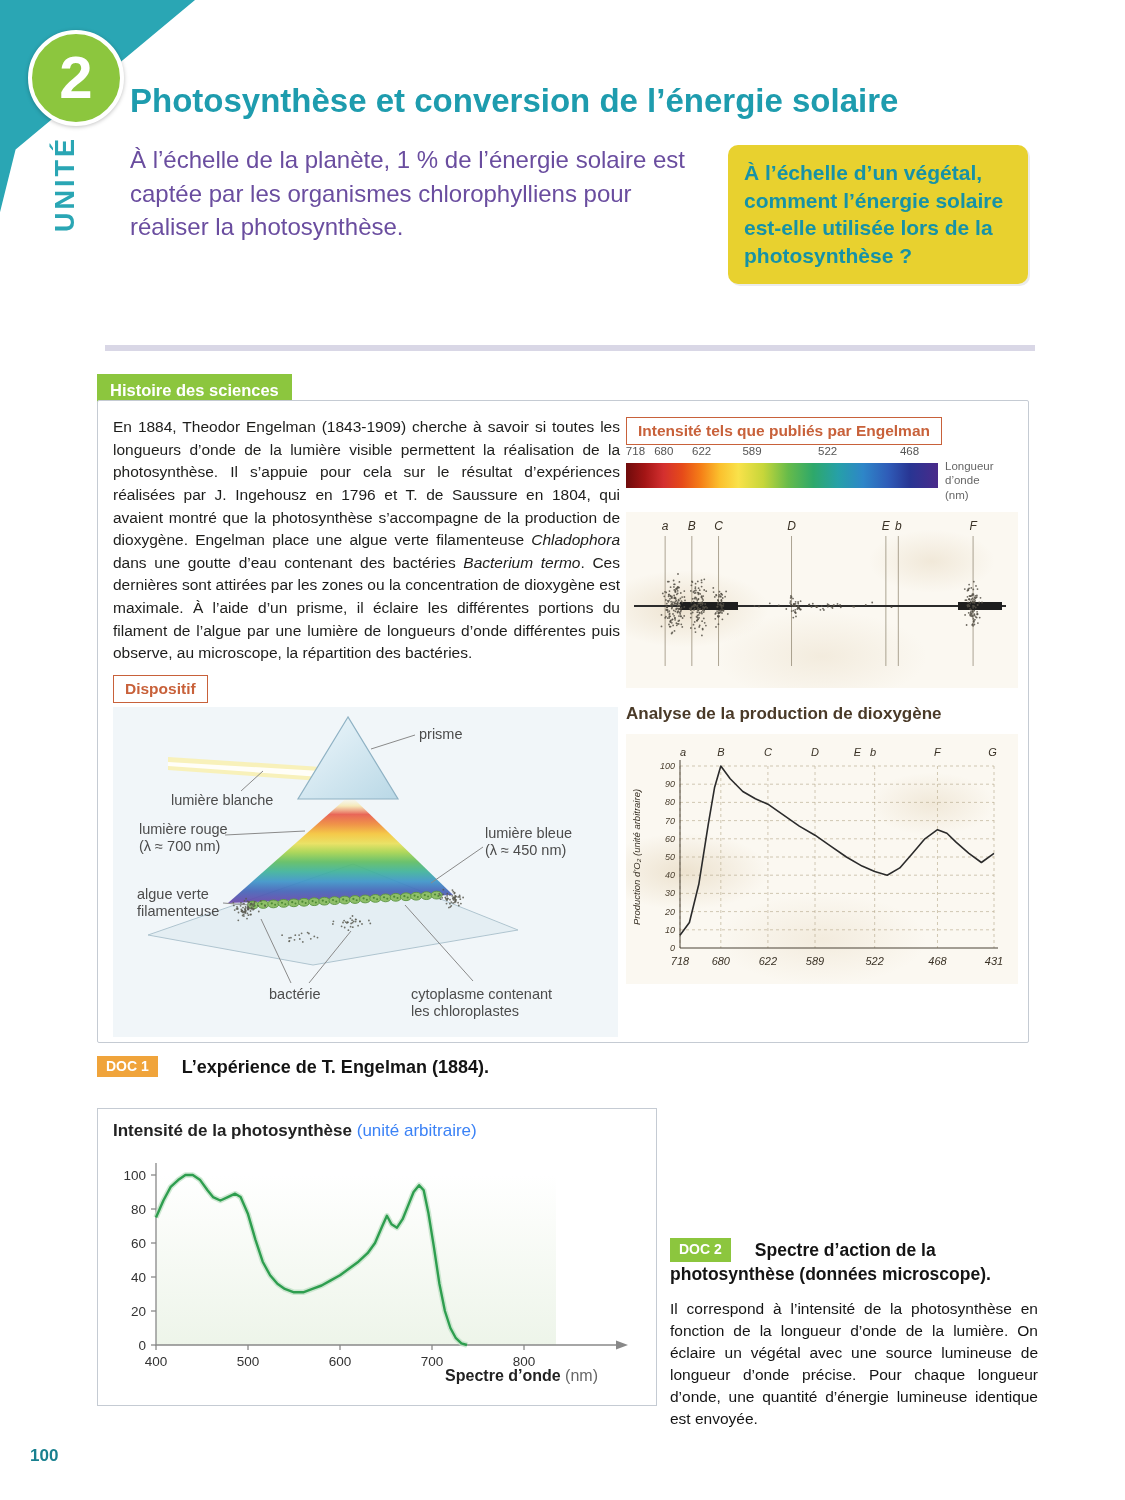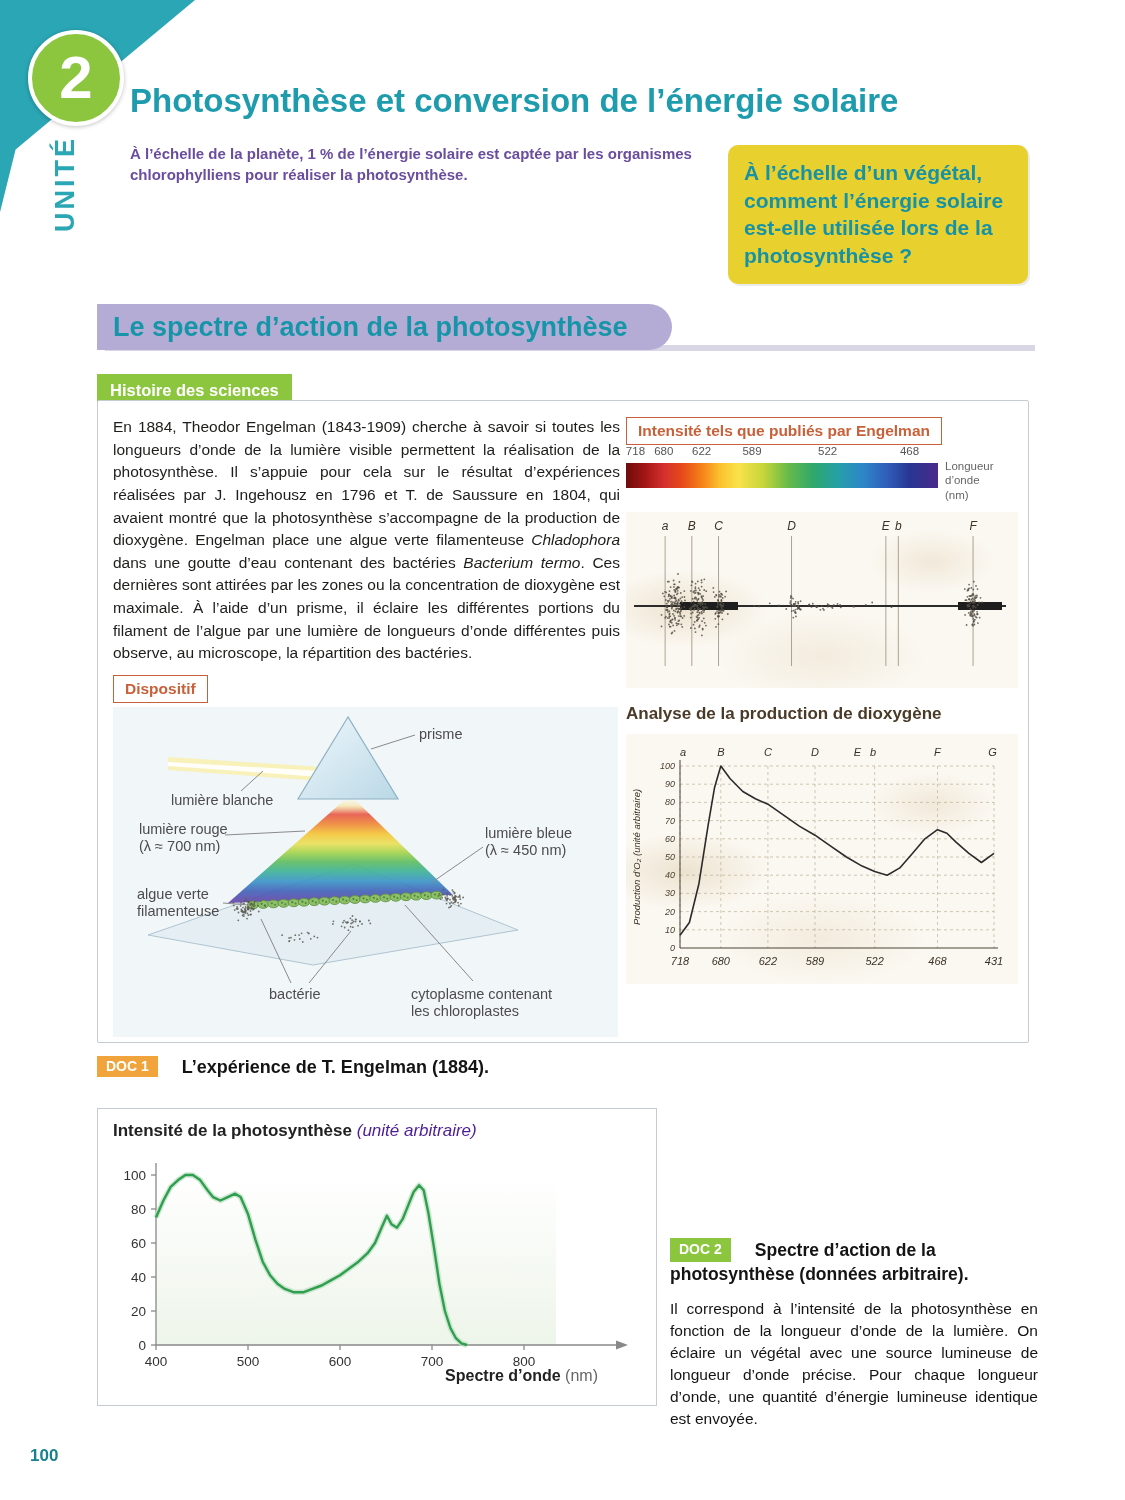--- a/index.html
+++ b/index.html
@@ -10,21 +10,21 @@
   .ribbon { position:absolute; left:0; top:0; width:195px; height:272px; background:#2aa6b4;
             clip-path:polygon(0 0, 100% 0, 8% 55%, 0 78%); }
   .unit-circle { position:absolute; left:28px; top:30px; width:96px; height:96px; border-radius:50%;
                  background:#8cc63e; border:4px solid #ffffff; display:flex; align-items:center; justify-content:center;
                  box-shadow:0 1px 4px rgba(0,0,0,.25); }
   .unit-circle span { color:#fff; font-size:60px; font-weight:bold; line-height:1; }
   .unit-label { position:absolute; left:50px; top:136px; writing-mode:vertical-rl; transform:rotate(180deg);
                 color:#2aa6b4; font-size:27px; font-weight:bold; letter-spacing:3px; }
 
   .page-title { position:absolute; left:130px; top:82px; width:900px; color:#1e9cae; font-size:33px; font-weight:bold; }
-  .intro { position:absolute; left:130px; top:143px; width:565px; color:#6a4d9f; font-size:15px; font-weight:bold; line-height:1.4; }
+  .intro { position:absolute; left:130px; top:143px; width:565px; color:#6a4d9f; font-size:24px; font-weight:normal; line-height:1.4; }
   .question-box { position:absolute; left:728px; top:145px; width:300px; background:#e8d12f; border-radius:10px;
                   padding:14px 16px; color:#1692a7; font-size:21px; font-weight:bold; line-height:1.32;
                   box-shadow:2px 2px 0 rgba(0,0,0,.08); }
 
   .banner-shadow { position:absolute; left:105px; top:345px; width:930px; height:6px; background:#d9d7e6; }
   .section-banner { position:absolute; left:97px; top:304px; width:575px; height:46px; background:#b5acd6;
                     border-radius:0 23px 23px 0; display:flex; align-items:center; padding-left:16px;
                     color:#1795a8; font-size:27px; font-weight:bold; }
   .histoire-tag { position:absolute; left:97px; top:374px; background:#8cc63e; color:#fff; font-size:16.5px;
                   font-weight:bold; padding:7px 13px 4px; }
@@ -63,21 +63,21 @@
 
   .doc-caption { position:absolute; left:97px; top:1056px; font-size:18px; color:#141414; }
   .doc-tag { display:inline-block; color:#fff; font-weight:bold; font-size:14px; padding:2px 9px 3px; vertical-align:2px; margin-right:24px; }
   .doc-tag.orange { background:#f0a43b; }
   .doc-tag.green { background:#8cc63e; }
   .doc-caption b { font-weight:bold; }
 
   .chart-box { position:absolute; left:97px; top:1108px; width:560px; height:298px; border:1px solid #c5cbd3; background:#fff; }
   .chart-title { position:absolute; left:15px; top:12px; font-size:17px; color:#222; }
   .chart-title b { font-weight:bold; }
-  .chart-title span { color:#4c1d95; font-weight:normal;font-style:italic; }
+  .chart-title span { color:#3b82f6; font-weight:normal; }
   #action-svg { position:absolute; left:6px; top:36px; }
   .xlabel { position:absolute; right:58px; top:258px; font-size:16px; color:#222; }
   .xlabel span { color:#666; }
 
   .doc2-caption { position:absolute; left:670px; top:1238px; width:368px; color:#141414; }
   .doc2-caption .head { font-size:17.5px; line-height:1.35; font-weight:bold; }
   .doc2-body { margin-top:12px; font-size:15.5px; line-height:1.42; text-align:justify; font-weight:normal; }
 
   .page-number { position:absolute; left:30px; top:1446px; color:#18808f; font-size:17px; font-weight:bold; }
 
@@ -92,21 +92,20 @@
   <div class="unit-circle">
     <span>2</span>
   </div>
   <div class="unit-label">UNITÉ</div>
 
   <h1 class="page-title">Photosynthèse et conversion de l’énergie solaire</h1>
   <p class="intro">À l’échelle de la planète, 1 % de l’énergie solaire est captée par les organismes chlorophylliens pour réaliser la photosynthèse.</p>
   <div class="question-box">À l’échelle d’un végétal, comment l’énergie solaire est-elle utilisée lors de la photosynthèse ?</div>
 
   <div class="banner-shadow"></div>
-  <div class="section-banner">Le spectre d’action de la photosynthèse</div>
   <div class="histoire-tag">Histoire des sciences</div>
 
   <div class="main-box">
 
     <div class="col-left">
       <p class="body-text"><span>En 1884, Theodor Engelman (1843-1909) cherche à savoir si toutes les longueurs d’onde de la lumière visible permettent la réalisation de la photosynthèse. Il s’appuie pour cela sur le résultat d’expériences réalisées par J. Ingehousz en 1796 et T. de Saussure en 1804, qui avaient montré que la photosynthèse s’accompagne de la production de dioxygène. Engelman place une algue verte filamenteuse </span><i>Chladophora</i><span> dans une goutte d’eau contenant des bactéries </span><i>Bacterium termo</i><span>. Ces dernières sont attirées par les zones ou la concentration de dioxygène est maximale. À l’aide d’un prisme, il éclaire les différentes portions du filament de l’algue par une lumière de longueurs d’onde différentes puis observe, au microscope, la répartition des bactéries.</span></p>
 
       <div class="orange-box">Dispositif</div>
 
       <svg id="dispositif-svg" class="fig-dispositif" viewBox="0 0 505 330" width="505" height="330">
@@ -1038,19 +1037,19 @@
         <polyline points="52.0,72.5 59.4,55.5 66.7,41.9 74.1,35.1 81.4,30.0 88.8,30.0 96.2,35.1 103.5,45.3 109.0,52.1 116.4,55.5 123.8,52.1 131.1,48.7 136.6,52.1 144.0,69.1 151.4,94.6 158.7,116.7 166.1,130.3 173.4,138.8 180.8,143.9 190.0,147.3 199.2,147.3 208.4,143.9 217.6,140.5 226.8,135.4 236.0,130.3 245.2,123.5 254.4,116.7 263.6,108.2 271.0,98.0 278.3,81.0 282.9,70.8 287.5,79.3 293.0,82.7 298.6,74.2 304.1,60.6 309.6,47.0 315.1,40.2 319.7,45.3 324.3,67.4 329.8,101.4 335.4,138.8 340.9,166.0 346.4,183.0 351.9,193.2 357.4,198.3 363.0,200.0" fill="none" stroke="#2e9e4f" stroke-width="2.4" stroke-linejoin="round"></polyline>
       </svg>
     <div class="xlabel">
       <b>Spectre d’onde</b>
       <span>(nm)</span>
     </div>
   </div>
 
   <div class="doc2-caption">
     <p class="head">
-      <span class="doc-tag green">DOC 2</span><span>Spectre d’action de la photosynthèse (données arbitraire).</span>
+      <span class="doc-tag green">DOC 2</span><span>Spectre d’action de la photosynthèse (données microscope).</span>
     </p>
     <p class="doc2-body">Il correspond à l’intensité de la photosynthèse en fonction de la longueur d’onde de la lumière. On éclaire un végétal avec une source lumineuse de longueur d’onde précise. Pour chaque longueur d’onde, une quantité d’énergie lumineuse identique est envoyée.</p>
   </div>
 
   <div class="page-number">100</div>
 </div>
 
 </body></html>

